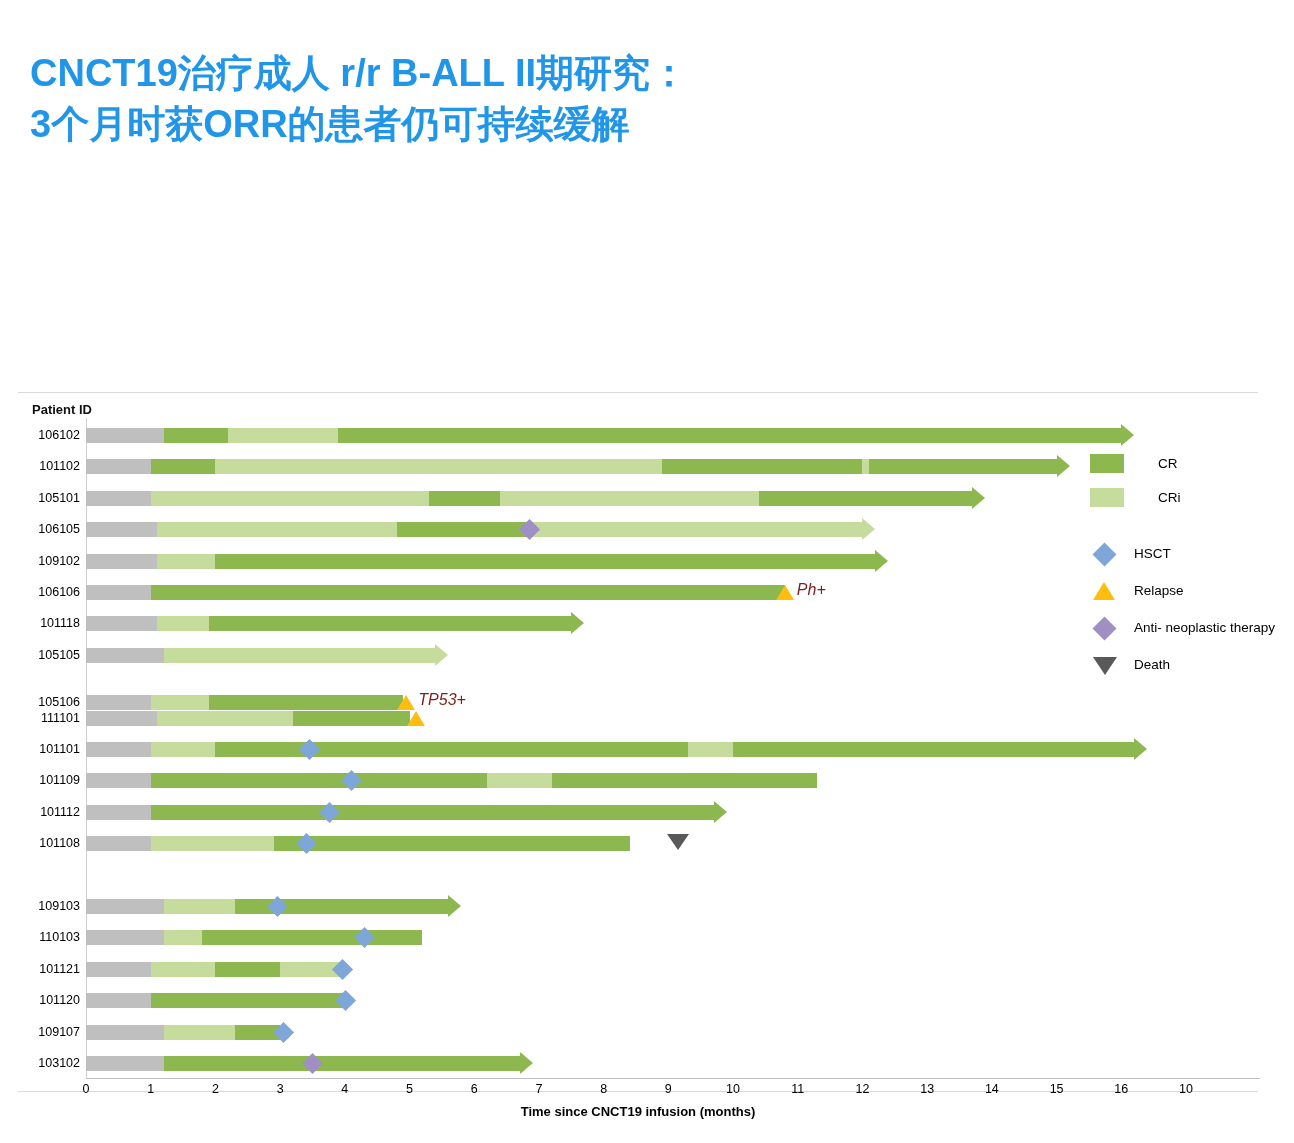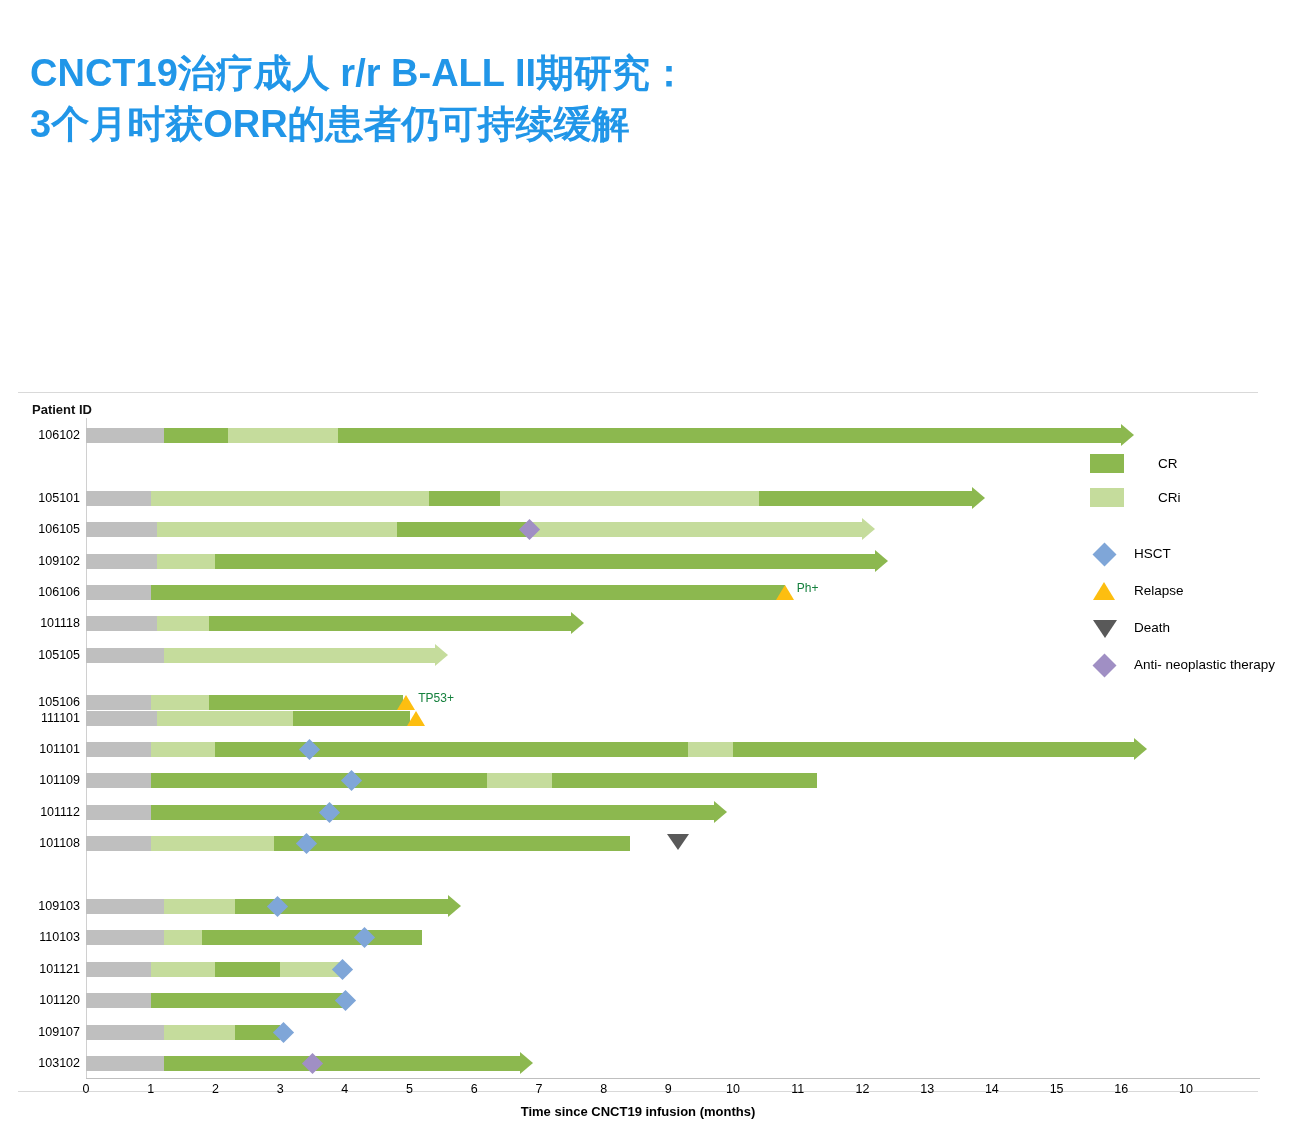--- a/index.html
+++ b/index.html
@@ -130,23 +130,24 @@
   .tri-death {
     width: 0; height: 0;
     border-left: 11px solid transparent;
     border-right: 11px solid transparent;
     border-top: 16px solid #595959;
     top: 4px;
   }
   .marker-text {
     position: absolute;
     top: 2px;
-    font-size: 12px;
-    color: #15803d;
+    font-size: 16px;
+    color: #7f1d1d;
     white-space: nowrap;
+    font-style: italic;
   }
   
   .xtick {
     position: absolute;
     top: 690px;
     width: 30px;
     margin-left: -15px;
     text-align: center;
     font-size: 12.5px;
     color: #000;
@@ -238,20 +239,30 @@
   <div class="axis-line-left"></div>
   <div class="axis-line-bottom"></div>
   <div class="plot" id="plot-area">
       <div class="row" style="top: 4px; width: 1100px;">
         <div class="row-label">106102</div>
         <div class="seg grey" style="left: 0px; width: 77.6471px;"></div>
         <div class="seg cr" style="left: 77.6471px; width: 64.7059px;"></div>
         <div class="seg cri" style="left: 142.353px; width: 110px;"></div>
         <div class="seg cr" style="left: 252.353px; width: 782.941px;"></div>
         <div class="arrow cr" style="left: 1035.29px;"></div>
+      </div>
+      <div class="row" style="top: 35.4px; width: 1100px;">
+        <div class="row-label">101102</div>
+        <div class="seg grey" style="left: 0px; width: 64.7059px;"></div>
+        <div class="seg cr" style="left: 64.7059px; width: 64.7059px;"></div>
+        <div class="seg cri" style="left: 129.412px; width: 446.471px;"></div>
+        <div class="seg cr" style="left: 575.882px; width: 200.588px;"></div>
+        <div class="seg cri" style="left: 776.471px; width: 6.47059px;"></div>
+        <div class="seg cr" style="left: 782.941px; width: 187.647px;"></div>
+        <div class="arrow cr" style="left: 970.588px;"></div>
       </div>
       <div class="row" style="top: 66.8px; width: 1100px;">
         <div class="row-label">105101</div>
         <div class="seg grey" style="left: 0px; width: 64.7059px;"></div>
         <div class="seg cri" style="left: 64.7059px; width: 278.235px;"></div>
         <div class="seg cr" style="left: 342.941px; width: 71.1765px;"></div>
         <div class="seg cri" style="left: 414.118px; width: 258.824px;"></div>
         <div class="seg cr" style="left: 672.941px; width: 213.529px;"></div>
         <div class="arrow cr" style="left: 886.471px;"></div>
       </div>
@@ -420,21 +431,21 @@
   <div id="legend-markers" style="margin-top: 22px;">
       <div class="legend-mk-row">
         <div class="lm-diamond hsct"></div>
         <div class="legend-mk-label">HSCT</div>
       </div>
       <div class="legend-mk-row">
         <div class="lm-tri"></div>
         <div class="legend-mk-label">Relapse</div>
       </div>
       <div class="legend-mk-row">
+        <div class="lm-diamond anti"></div>
+        <div class="legend-mk-label">Anti- neoplastic therapy</div>
+      </div>
+      <div class="legend-mk-row">
         <div class="lm-tri-down"></div>
         <div class="legend-mk-label">Death</div>
-      </div>
-      <div class="legend-mk-row">
-        <div class="lm-diamond anti"></div>
-        <div class="legend-mk-label">Anti- neoplastic therapy</div>
       </div>
     </div>
 </div>
 
 </body></html>

